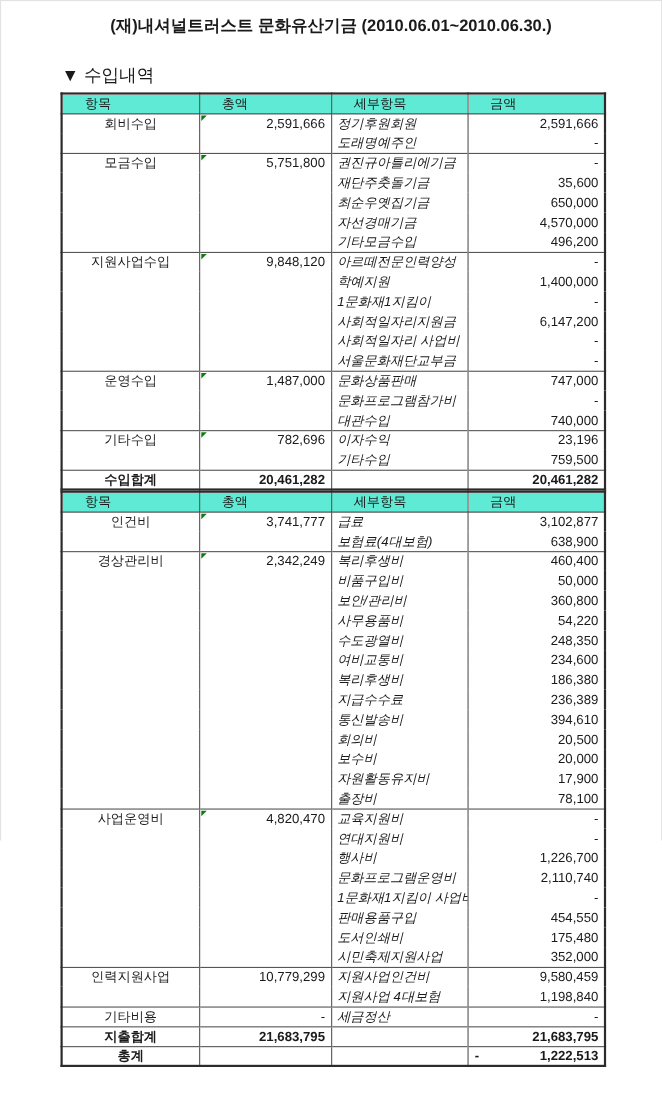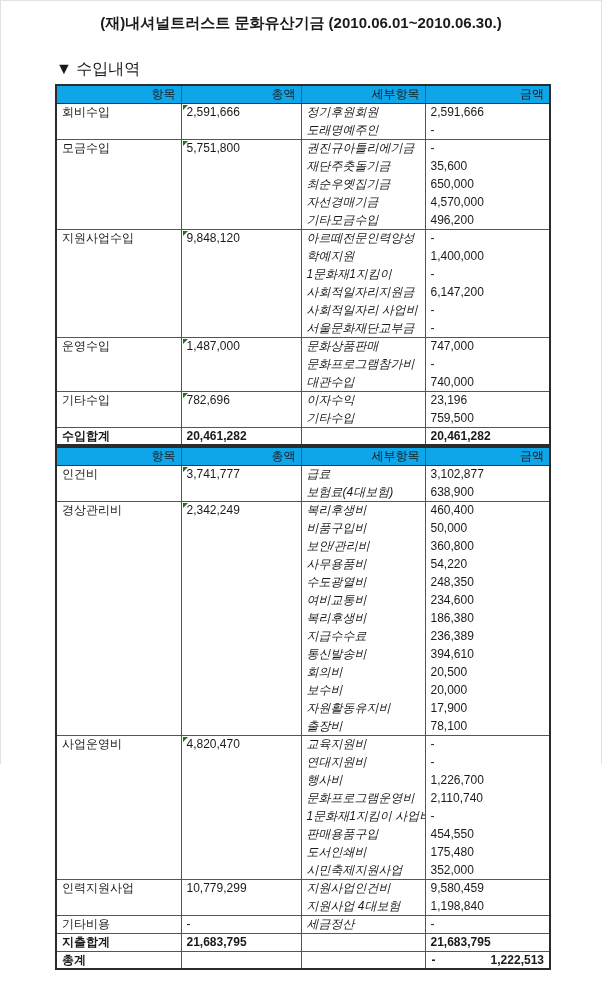--- a/index.html
+++ b/index.html
@@ -43,33 +43,33 @@
     height: 18px;
     line-height: 16px;
     padding: 0 5px;
     overflow: hidden;
     white-space: nowrap;
   }
   th {
     border: 1px solid #555555;
     border-bottom-color: #333333;
     font-weight: 400;
-    text-align: right;
-    background: #0ea5e9;
+    text-align: left;
+    background: #5eead4;
     padding-left: 20px;
   }
   td {
     border-left: 1px solid #555555;
     border-right: 1px solid #555555;
     border-top: none;
     border-bottom: none;
   }
   tr.group-start td { border-top: 1px solid #555555; }
-  .num { text-align: left; }
-  .item-cell { text-align: left; vertical-align: top; }
+  .num { text-align: right; }
+  .item-cell { text-align: center; vertical-align: top; }
   .total-cell { vertical-align: top; position: relative; }
   .detail-cell { text-align: left; font-style: italic; }
   .footer-row td { font-weight: 700; }
   .tri {
     position: absolute; left: 1px; top: 1px;
     width: 0; height: 0;
     border-top: 5px solid #107C10;
     border-right: 5px solid transparent;
   }
   .neg { text-align: right; }

